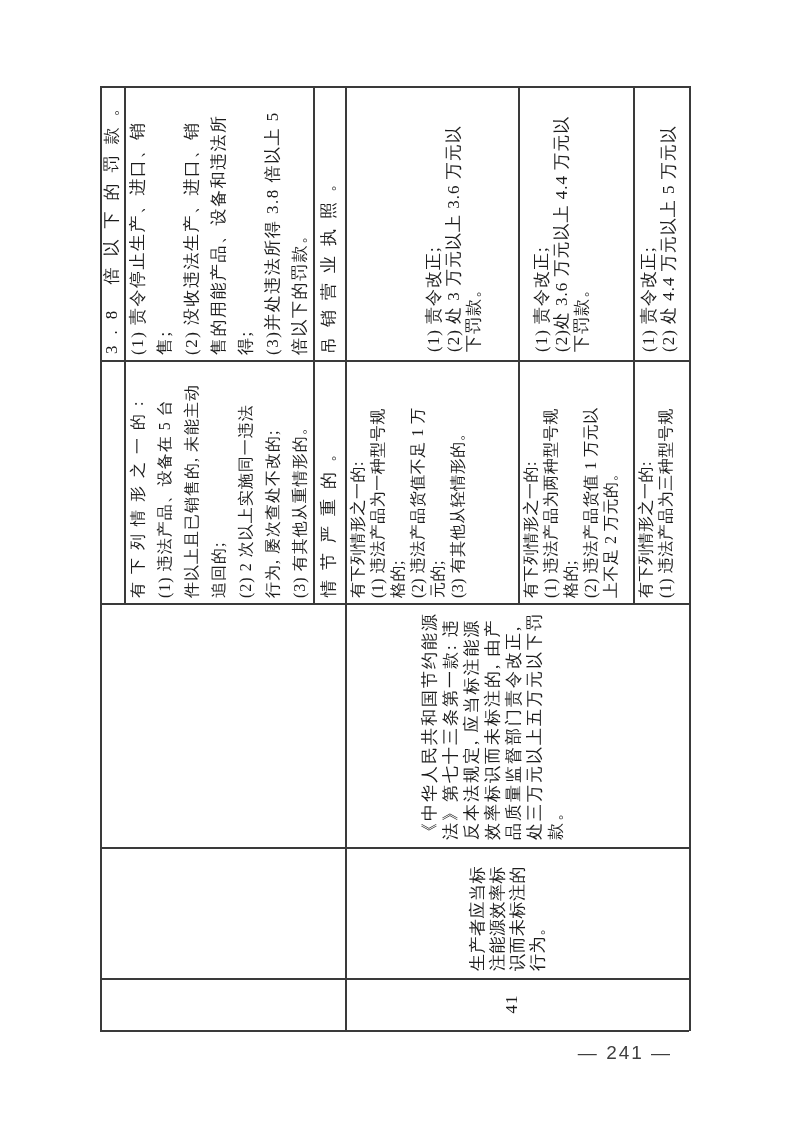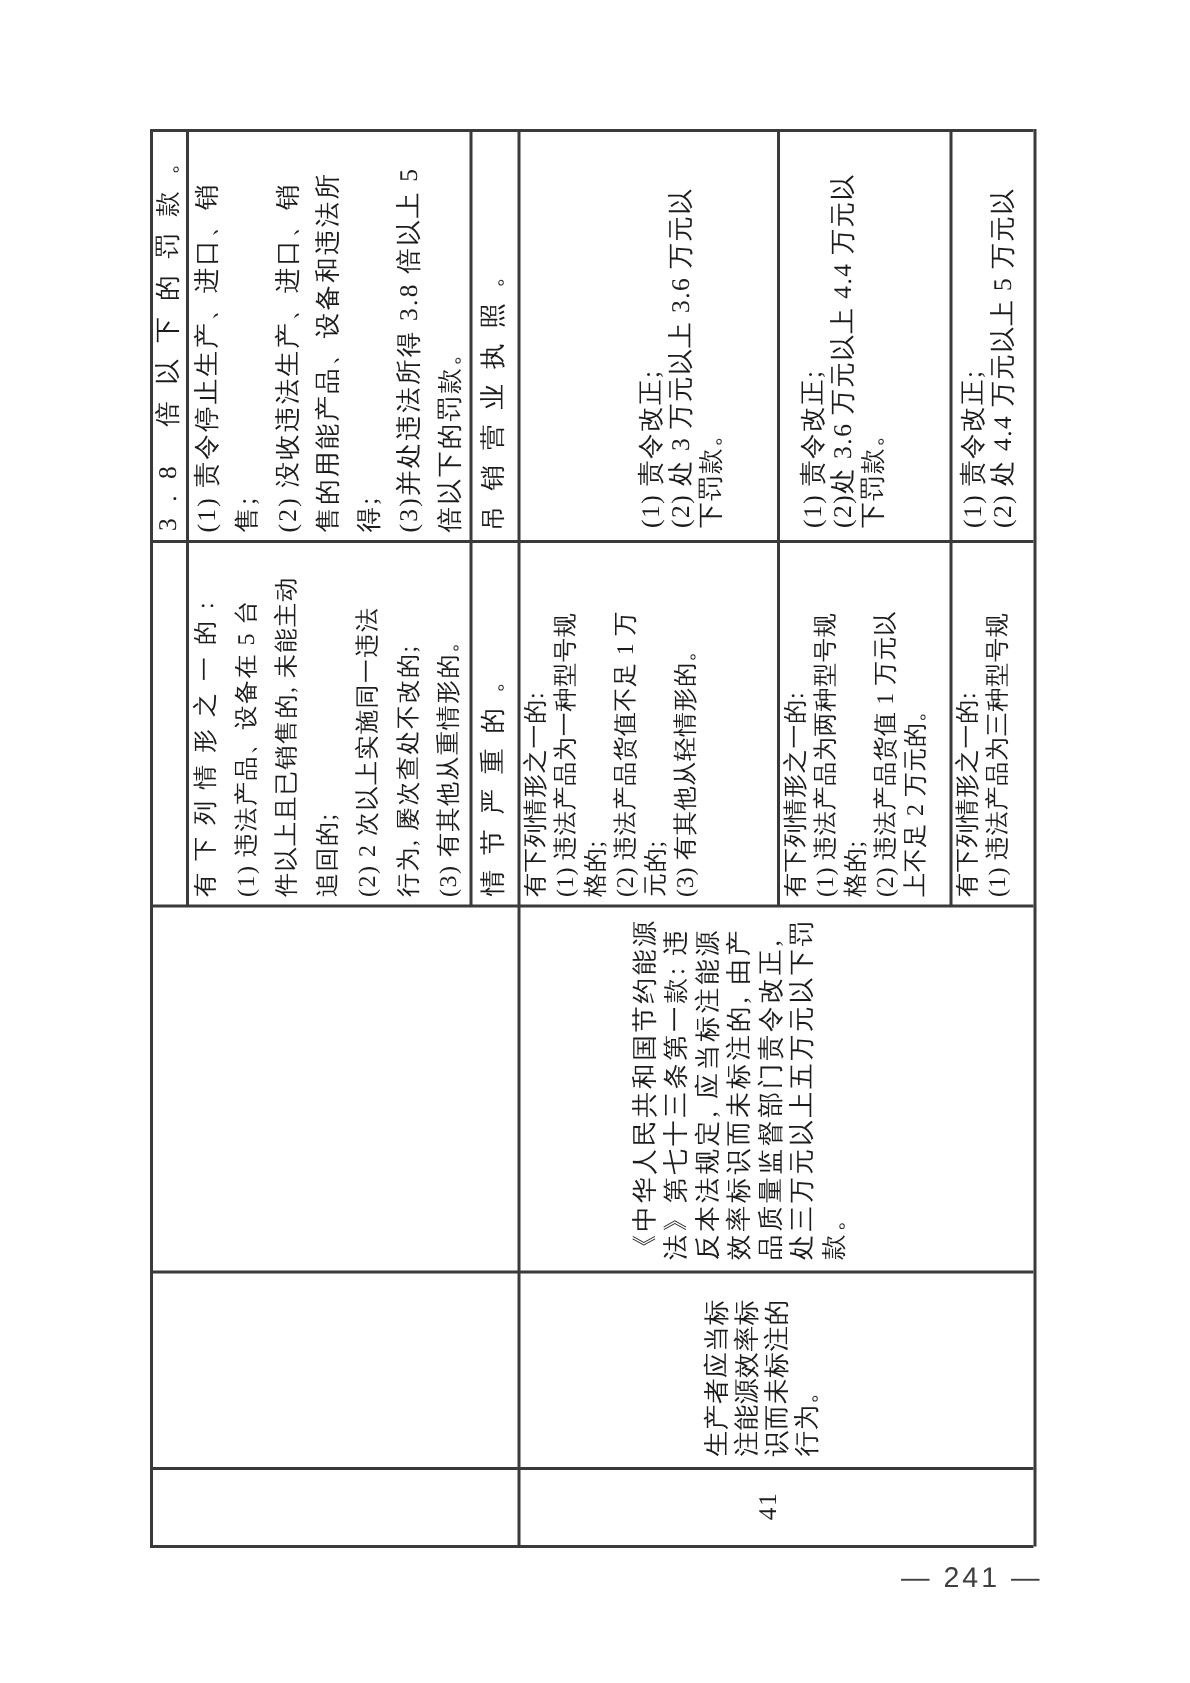--- a/index.html
+++ b/index.html
@@ -27,21 +27,21 @@
     line-height:var(--lh,22px);
     letter-spacing:var(--ls,1px);
     padding-top:var(--pt,0px);
     padding-left:var(--pl,5px);
   }
   .firstline-wide::first-line{letter-spacing:8px;}
   .center-line{text-align:center;}
 
   .footer{
     position:absolute;left:555px;top:1042px;width:140px;
-    text-align:right;font-family:"Liberation Sans","DejaVu Sans",sans-serif;
+    text-align:center;font-family:"Liberation Sans","DejaVu Sans",sans-serif;
     font-size:19px;letter-spacing:2px;color:#3f3f3f;
   }
 </style>
 </head>
 <body>
 
 <div class="page">
 
   <div class="cell" style="--x:100px;--y:86px;--w:24px;--h:274px;">
     <div class="rot" style="--lh:24px;--pl:6px;--ls:11px;">3.8 倍以下的罚款。</div>

